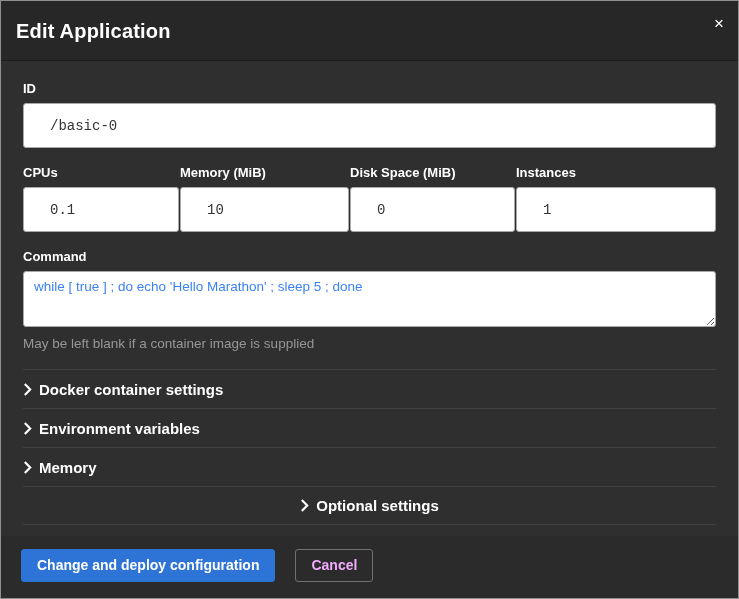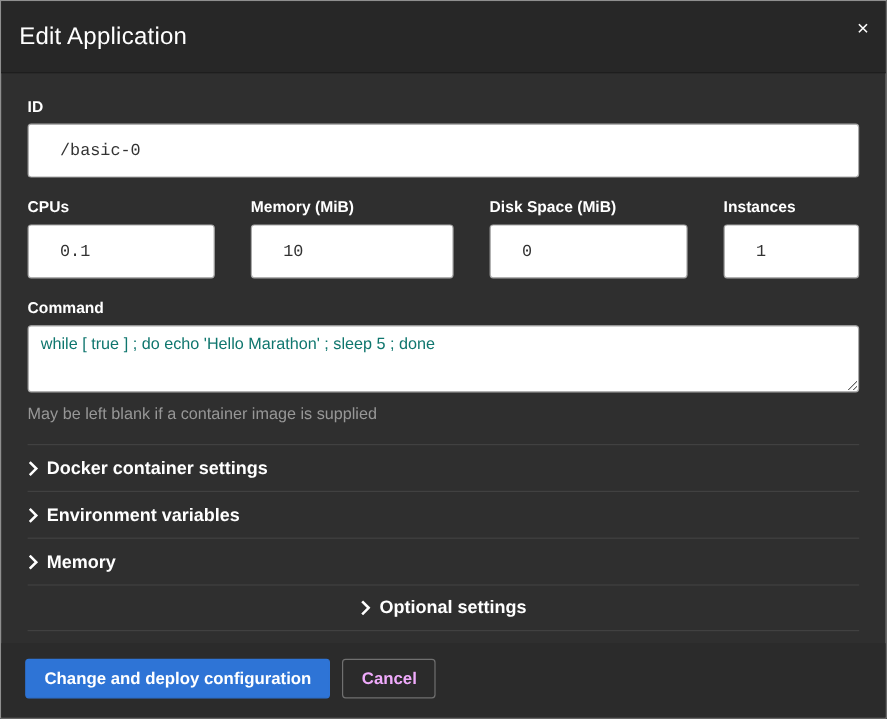--- a/index.html
+++ b/index.html
@@ -21,21 +21,21 @@
   .modal-header {
     background: #272727;
     padding: 19px 15px 17px 15px;
     position: relative;
     border-bottom: 1px solid #1e1e1e;
     flex: 0 0 auto;
   }
   .modal-title {
     color: #ffffff;
     font-size: 20px;
-    font-weight: 400;
+    font-weight: 700;
     letter-spacing: .2px;
   }
   .close-btn {
     position: absolute;
     top: 14px;
     right: 14px;
     background: transparent;
     border: none;
     color: #ffffff;
     font-size: 17px;
@@ -64,32 +64,32 @@
     border-radius: 3px;
     padding: 4px 26px;
     font-size: 14px;
     color: #333333;
     font-family: Liberation Mono, monospace;
     outline: none;
   }
   .field-row {
     display: grid;
     grid-template-columns: 156px 169px 165px 1fr;
-    column-gap: 30px;
+    column-gap: 1px;
     margin-bottom: 17px;
   }
   .command-textarea {
     width: 100%;
     height: 56px;
     background: #ffffff;
     border: 1px solid #a9a9a9;
     border-radius: 3px;
     padding: 6px 10px;
     font-size: 13.5px;
-    color: #0f766e;
+    color: #3b82f6;
     font-family: inherit;
     resize: both;
     outline: none;
     line-height: 1.35;
   }
   .help-text {
     color: #979797;
     font-size: 13.5px;
     margin-top: 5px;
   }
@@ -113,21 +113,21 @@
     color: #ffffff;
     font-size: 15px;
     font-weight: 600;
   }
   
   .modal-footer {
     flex: 0 0 auto;
     background: #2b2b2b;
     padding: 13px 20px 16px 20px;
     display: flex;
-    gap: 10px;
+    gap: 20px;
     align-items: center;
   }
   .btn {
     font-family: inherit;
     font-size: 14px;
     font-weight: 600;
     border-radius: 3px;
     padding: 8px 15px;
     cursor: pointer;
     line-height: 1.1;

